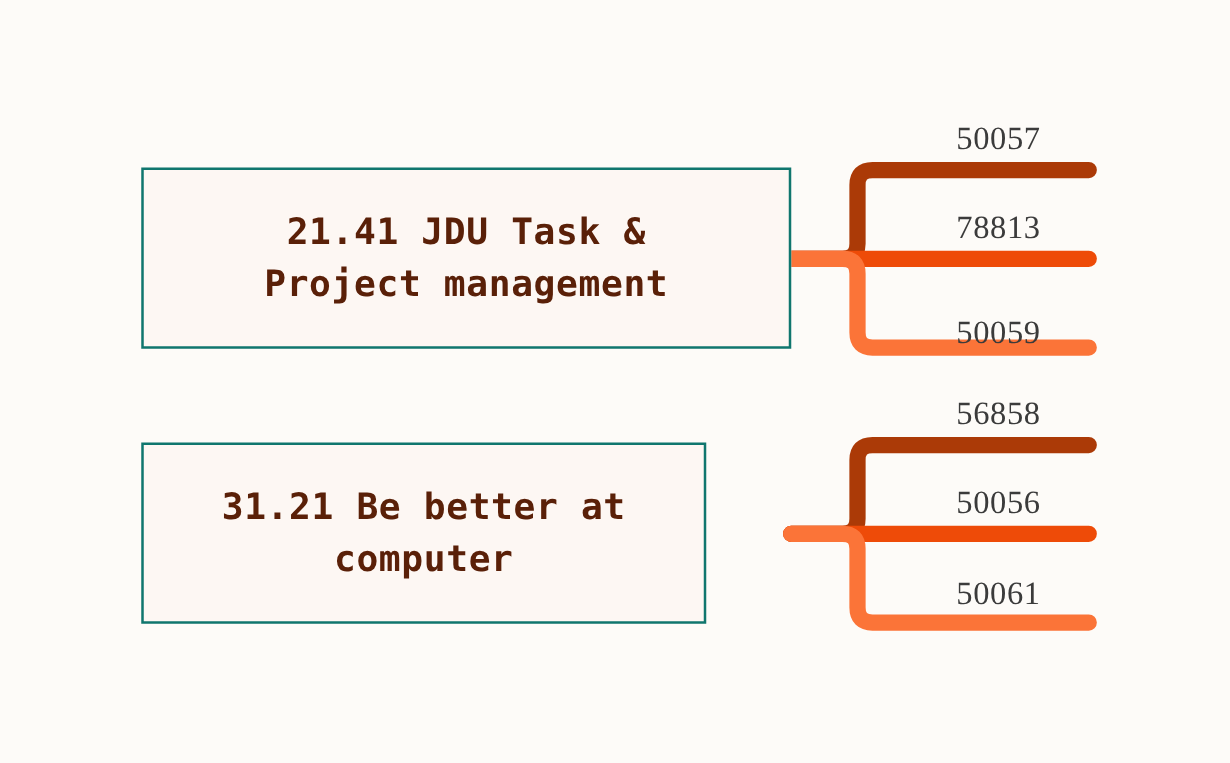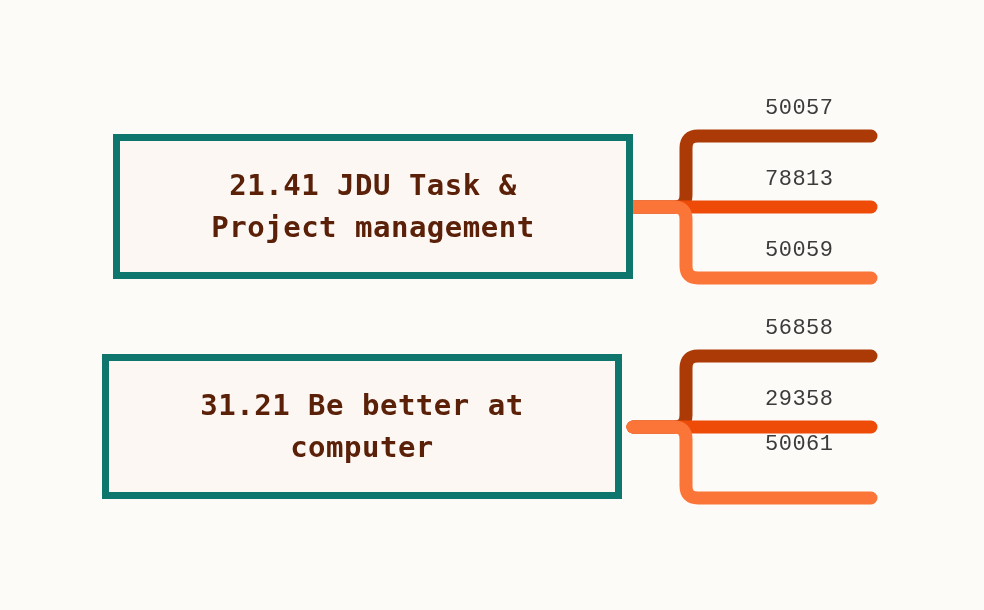--- a/index.html
+++ b/index.html
@@ -18,60 +18,60 @@
     position: relative;
     width: 984px;
     height: 610px;
   }
 
   
   .topic-box {
     position: absolute;
     box-sizing: border-box;
     background: #fdf7f3;
-    border: 7px solid #0f766e;
+    border: 2px solid #0f766e;
     display: flex;
     align-items: center;
     justify-content: center;
     padding: 6px 18px;
   }
   .topic-label {
     font-family: "DejaVu Sans Mono", "Liberation Mono", monospace;
     font-size: 29px;
     font-weight: bold;
     line-height: 1.42;
     color: #5a2008;
     text-align: center;
     letter-spacing: 0.5px;
     white-space: pre-line;
   }
 
   #topic-box-1 { left: 113px; top: 134px; width: 520px; height: 145px; }
-  #topic-box-2 { left: 102px; top: 354px; width: 520px; height: 145px; }
+  #topic-box-2 { left: 113px; top: 354px; width: 452px; height: 145px; }
 
   
   #connector-layer {
     position: absolute;
     left: 0;
     top: 0;
     width: 984px;
     height: 610px;
     pointer-events: none;
   }
   #connector-layer path {
     fill: none;
     stroke-linecap: round;
     stroke-linejoin: round;
   }
 
   
   .leaf-label {
     position: absolute;
-    font-family: Liberation Mono, monospace;
-    font-size: 22px;
+    font-family: Liberation Serif, serif;
+    font-size: 26px;
     font-weight: normal;
     color: #3b3b3b;
     letter-spacing: 0.5px;
     white-space: nowrap;
   }
 </style>
 </head>
 <body>
 
 <div id="canvas">
@@ -92,19 +92,19 @@
 Project management</span>
   </div>
 
   <div class="topic-box" id="topic-box-2">
     <span class="topic-label">31.21 Be better at
 computer</span>
   </div>
 
   <span class="leaf-label" style="left:765px; top:96px;">50057</span>
   <span class="leaf-label" style="left:765px; top:167px;">78813</span>
-  <span class="leaf-label" style="left:765px; top:238px;">50059</span>
+  <span class="leaf-label" style="left:765px; top:251px;">50059</span>
 
   <span class="leaf-label" style="left:765px; top:316px;">56858</span>
-  <span class="leaf-label" style="left:765px; top:387px;">29358</span>
-  <span class="leaf-label" style="left:765px; top:432px;">50061</span>
+  <span class="leaf-label" style="left:765px; top:387px;">50056</span>
+  <span class="leaf-label" style="left:765px; top:460px;">50061</span>
 
 </div>
 
 </body></html>

